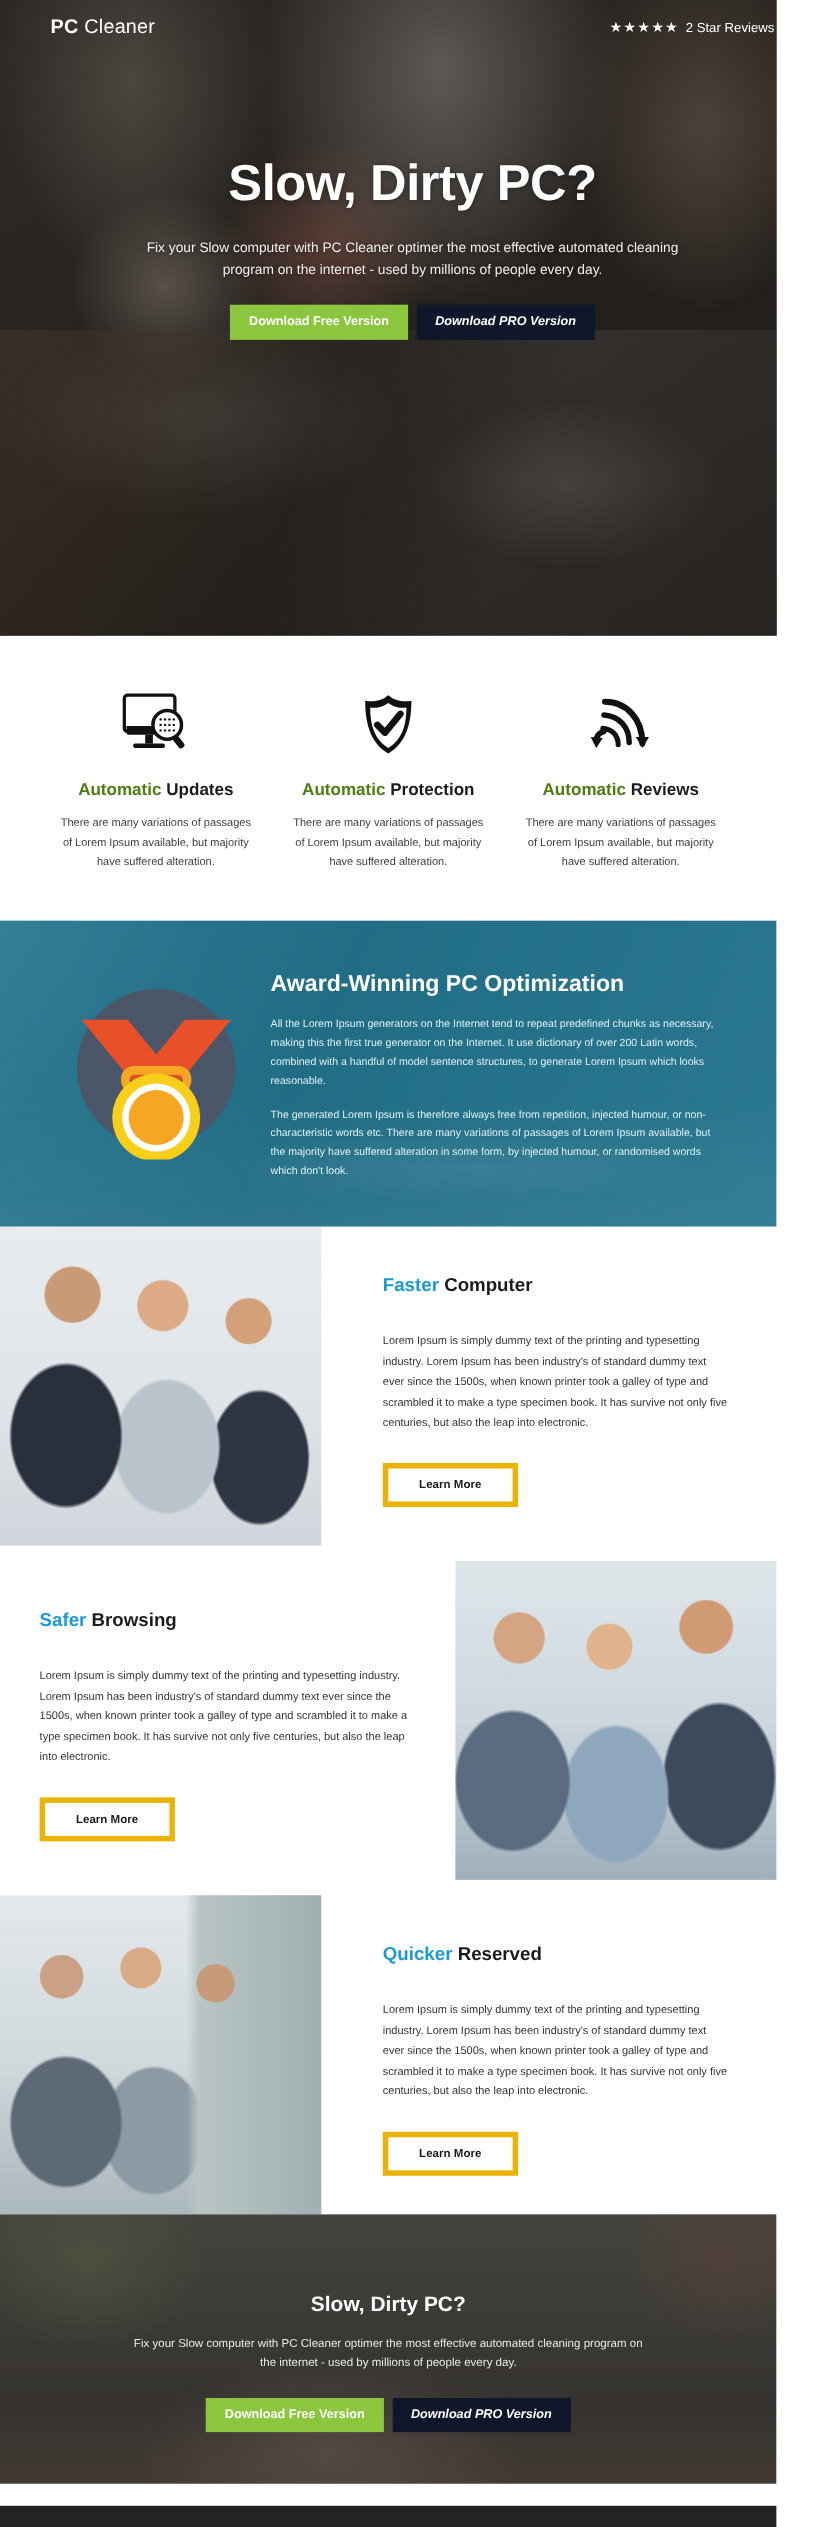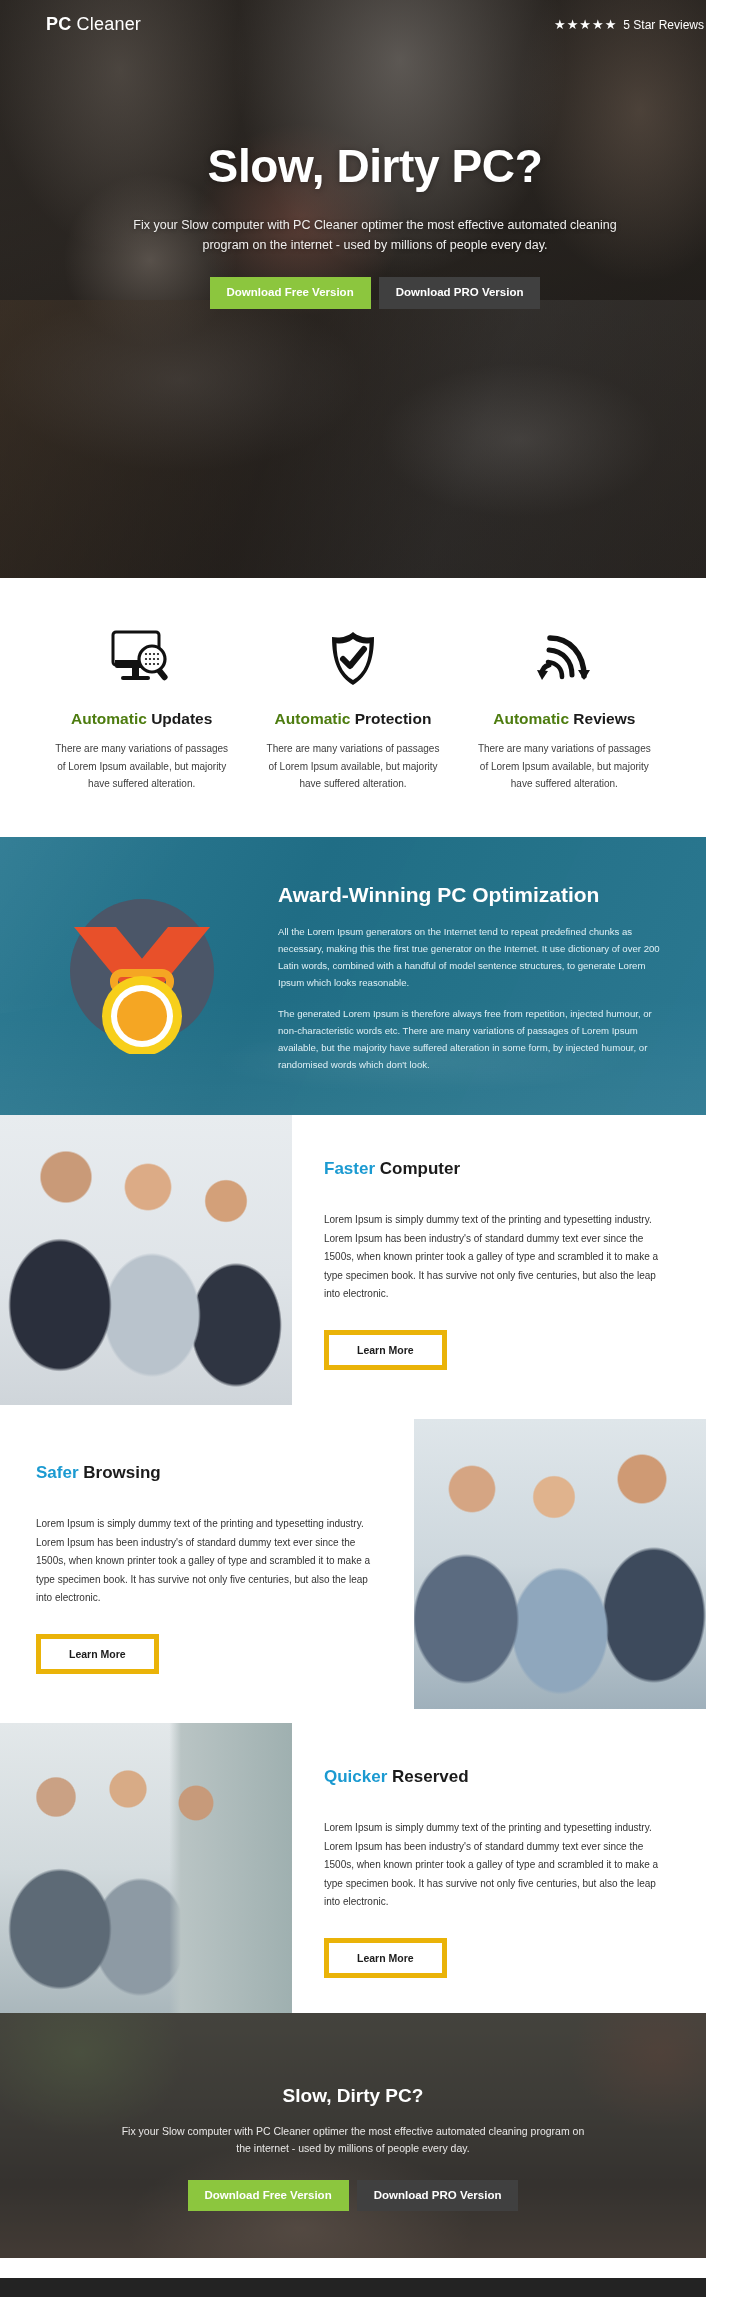--- a/index.html
+++ b/index.html
@@ -63,42 +63,42 @@
     margin: 22px auto 0; width: 500px; color: #f0efee; font-size: 12.5px; line-height: 1.6;
     text-shadow: 0 1px 4px rgba(0,0,0,.4);
   }
   .hero-btns { margin-top: 22px; display: flex; justify-content: center; gap: 8px; }
 
   .btn {
     border: 0; cursor: pointer; color: #ffffff; font-size: 11.5px; font-weight: 700;
     padding: 10px 17px; line-height: 1; font-family: inherit;
   }
   .btn-green { background: #8cc63e; }
-  .btn-blue  { background: #404040; }
+  .btn-blue  { background: #0f172a; font-style: italic; }
 
   
   .features {
     background: #ffffff;
     padding: 48px 36px 44px;
     display: flex;
   }
   .feature { flex: 1; text-align: center; padding: 0 14px; }
   .feature-icon { height: 62px; display: flex; align-items: flex-end; justify-content: center; }
   .feature-title { margin-top: 22px; font-size: 15.5px; font-weight: 700; color: #1b1b1b; }
   .feature-title .hl { color: #4d7c0f; font-weight: 700; }
   .feature-text { margin-top: 12px; font-size: 10px; line-height: 1.75; color: #3d3d3d; }
 
   
   .award {
     position: relative; overflow: hidden;
     background:
       linear-gradient(115deg, rgba(255,255,255,0.05) 0%, rgba(0,0,0,0.05) 40%, rgba(255,255,255,0.04) 100%),
       #22738c;
     padding: 36px 46px 42px;
-    display: flex; align-items: flex-start; gap: 42px;
+    display: flex; align-items: flex-start; gap: 10px;
   }
   .award::before {
     content:""; position:absolute; left: 0; right: 0; bottom: 0; height: 120px;
     background:
       radial-gradient(ellipse 300px 46px at 420px 66px, rgba(255,255,255,0.07), rgba(0,0,0,0) 70%),
       linear-gradient(to top, rgba(255,255,255,0.05), rgba(0,0,0,0));
   }
   .award::after {
     content:""; position:absolute; left:-60px; top:-40px; width: 340px; height: 200px;
     background: linear-gradient(135deg, rgba(255,255,255,0.05), rgba(0,0,0,0) 60%);
@@ -106,21 +106,21 @@
   }
   .award-left { position: relative; z-index: 2; width: 190px; flex: 0 0 190px; display:flex; justify-content:center; padding-top: 6px;}
   .award-right { position: relative; z-index: 2; flex: 1; padding-top: 10px; }
   .award-title { color: #ffffff; font-size: 21px; font-weight: 700; }
   .award-p { color: #dff0f5; font-size: 9.6px; line-height: 1.78; margin-top: 16px; }
   .award-p + .award-p { margin-top: 14px; }
 
   
   .row { display: flex; background: #ffffff; }
   .row .photo { width: 292px; flex: 0 0 292px; height: 290px; }
-  .row .copy { flex: 1; padding: 44px 42px 0 32px; }
+  .row .copy { flex: 1; padding: 44px 42px 0 56px; }
   .row.rev .copy { padding: 44px 36px 0 36px; }
   .copy h3 { font-size: 17px; font-weight: 700; color: #1b1b1b; }
   .copy h3 .hl { color: #1b9ad1; }
   .copy p { margin-top: 32px; font-size: 10px; line-height: 1.85; color: #333333; }
   .learn {
     margin-top: 26px; display: inline-block; background: #ffffff; border: 5px solid #eab308;
     padding: 9px 28px; font-size: 10.5px; font-weight: 700; color: #1b1b1b; cursor: pointer;
     font-family: inherit;
   }
   .spacer-row { height: 14px; background: #ffffff; }
@@ -189,21 +189,21 @@
   <section class="hero">
     <div class="hero-photo"></div>
     <div class="hero-photo2"></div>
     <div class="hero-scrim"></div>
 
     <div class="hero-inner">
       <div class="topbar">
         <div class="brand"><b>PC</b><span> Cleaner</span></div>
         <div class="reviews">
           <span class="stars">★★★★★</span>
-          <span>5 Star Reviews</span>
+          <span>2 Star Reviews</span>
         </div>
       </div>
 
       <div class="hero-body">
         <h1 class="hero-title">Slow, Dirty PC?</h1>
         <p class="hero-sub">Fix your Slow computer with PC Cleaner optimer the most effective automated cleaning program on the internet - used by millions of people every day.</p>
         <div class="hero-btns">
           <button class="btn btn-green">Download Free Version</button>
           <button class="btn btn-blue">Download PRO Version</button>
         </div>

